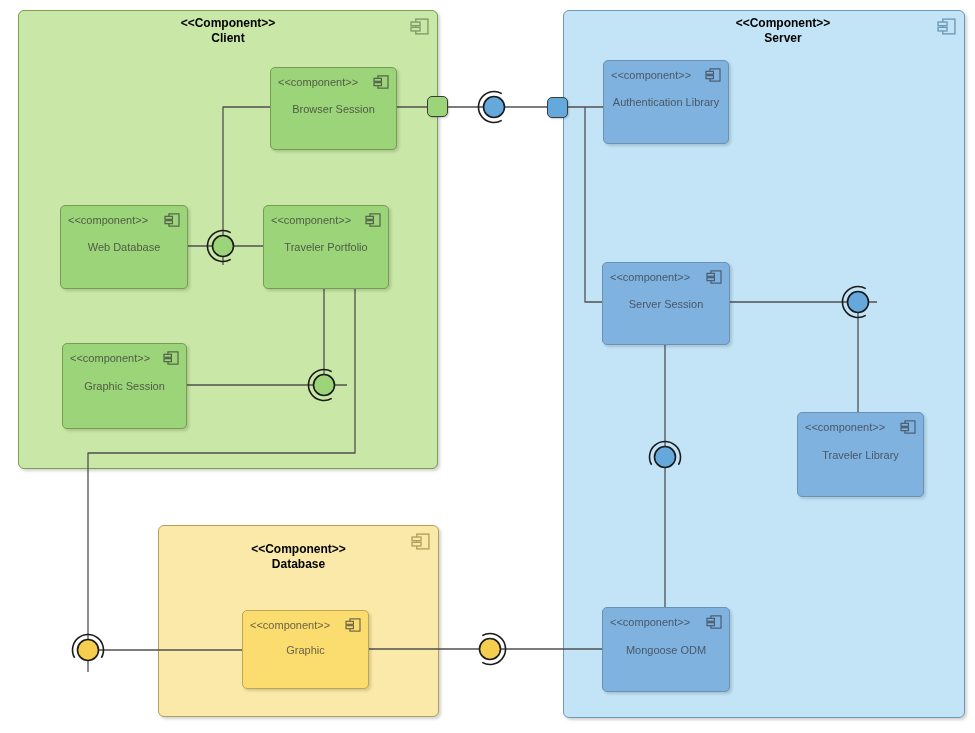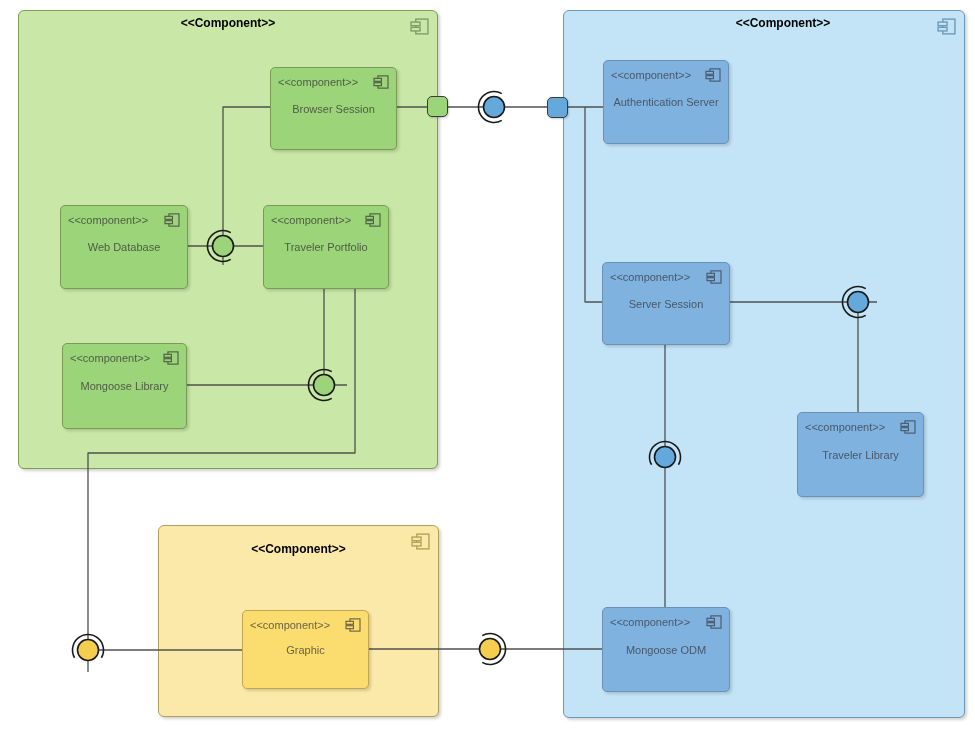--- a/index.html
+++ b/index.html
@@ -47,42 +47,45 @@
     border:1.6px solid #3b3b3b;box-sizing:border-box;z-index:4;
     box-shadow:1px 1px 2px rgba(0,0,0,0.2);
   }
 </style>
 </head>
 <body>
 
 <div class="container cont-green" style="left:18px;top:10px;width:418px;height:457px;">
   <div class="hdr">
     <div>&lt;&lt;Component&gt;&gt;</div>
+    <div>Client</div>
   </div>
   <svg class="icon corner-icon" viewBox="0 0 18 16" width="19" height="17">
     <rect x="5.5" y="1" width="11.5" height="14"></rect>
       <rect x="1" y="3.8" width="8.5" height="3.4"></rect>
       <rect x="1" y="8.8" width="8.5" height="3.4"></rect>
   </svg>
 </div>
 
 <div class="container cont-blue" style="left:563px;top:10px;width:400px;height:706px;">
   <div class="hdr offset">
     <div>&lt;&lt;Component&gt;&gt;</div>
+    <div>Server</div>
   </div>
   <svg class="icon corner-icon" viewBox="0 0 18 16" width="19" height="17">
     <rect x="5.5" y="1" width="11.5" height="14"></rect>
       <rect x="1" y="3.8" width="8.5" height="3.4"></rect>
       <rect x="1" y="8.8" width="8.5" height="3.4"></rect>
   </svg>
 </div>
 
 <div class="container cont-yellow" style="left:158px;top:525px;width:279px;height:190px;">
   <div class="hdr db">
     <div>&lt;&lt;Component&gt;&gt;</div>
+    <div>Database</div>
   </div>
   <svg class="icon corner-icon" viewBox="0 0 18 16" width="19" height="17">
     <rect x="5.5" y="1" width="11.5" height="14"></rect>
       <rect x="1" y="3.8" width="8.5" height="3.4"></rect>
       <rect x="1" y="8.8" width="8.5" height="3.4"></rect>
   </svg>
 </div>
 
 <svg class="overlay" width="975" height="733">
 
@@ -161,33 +164,33 @@
 
 <div class="component comp-green" style="left:62px;top:343px;width:123px;height:84px;">
   <div class="stereo">
       <span>&lt;&lt;component&gt;&gt;</span>
     <svg class="icon" viewBox="0 0 18 16" width="16" height="14">
         <rect x="5.5" y="1" width="11.5" height="14"></rect>
         <rect x="1" y="3.8" width="8.5" height="3.4"></rect>
         <rect x="1" y="8.8" width="8.5" height="3.4"></rect>
       </svg>
     </div>
-  <div class="cname">Mongoose Library</div>
+  <div class="cname">Graphic Session</div>
 </div>
 
 <div class="component comp-blue" style="left:603px;top:60px;width:124px;height:82px;">
   <div class="stereo">
       <span>&lt;&lt;component&gt;&gt;</span>
     <svg class="icon" viewBox="0 0 18 16" width="16" height="14">
         <rect x="5.5" y="1" width="11.5" height="14"></rect>
         <rect x="1" y="3.8" width="8.5" height="3.4"></rect>
         <rect x="1" y="8.8" width="8.5" height="3.4"></rect>
       </svg>
     </div>
-  <div class="cname">Authentication Server</div>
+  <div class="cname">Authentication Library</div>
 </div>
 
 <div class="component comp-blue" style="left:602px;top:262px;width:126px;height:81px;">
   <div class="stereo">
       <span>&lt;&lt;component&gt;&gt;</span>
     <svg class="icon" viewBox="0 0 18 16" width="16" height="14">
         <rect x="5.5" y="1" width="11.5" height="14"></rect>
         <rect x="1" y="3.8" width="8.5" height="3.4"></rect>
         <rect x="1" y="8.8" width="8.5" height="3.4"></rect>
       </svg>

